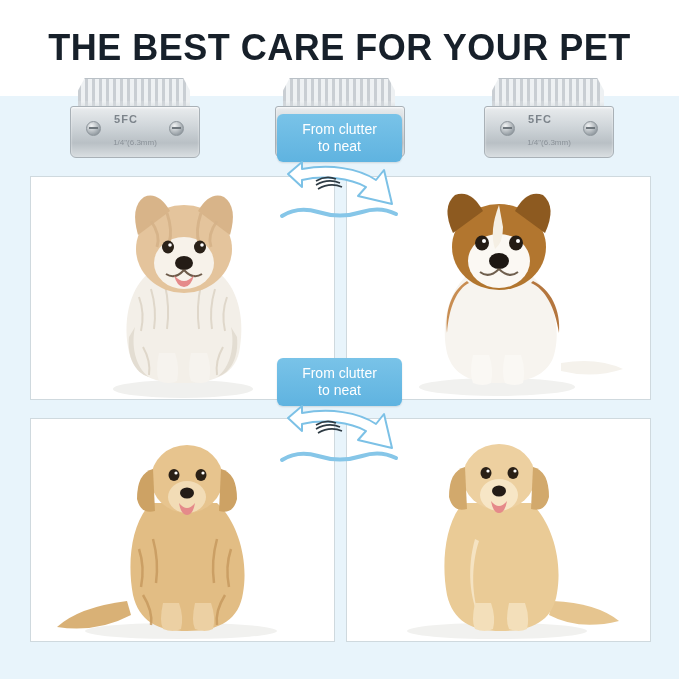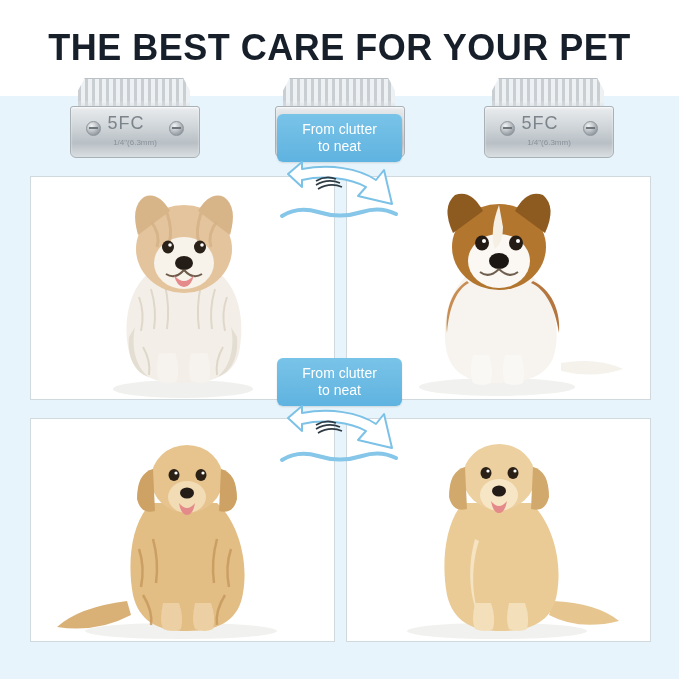--- a/index.html
+++ b/index.html
@@ -96,22 +96,22 @@
     border-radius: 3px 3px 6px 6px;
     border: 1px solid #a9b1b7;
     box-shadow: inset 0 1px 2px rgba(255,255,255,0.8);
   }
   .blade-label {
     position: absolute;
     left: 0; top: 6px;
     width: 110px;
     text-align: center;
     font-family: "Liberation Sans", sans-serif;
-    font-weight: normal;
-    font-size: 18px;
+    font-weight: bold;
+    font-size: 11px;
     color: #7c848b;
     letter-spacing: 1px;
   }
   .blade-sublabel {
     position: absolute;
     left: 0; top: 31px;
     width: 128px;
     text-align: center;
     font-family: "Liberation Sans", sans-serif;
     font-size: 8px;

